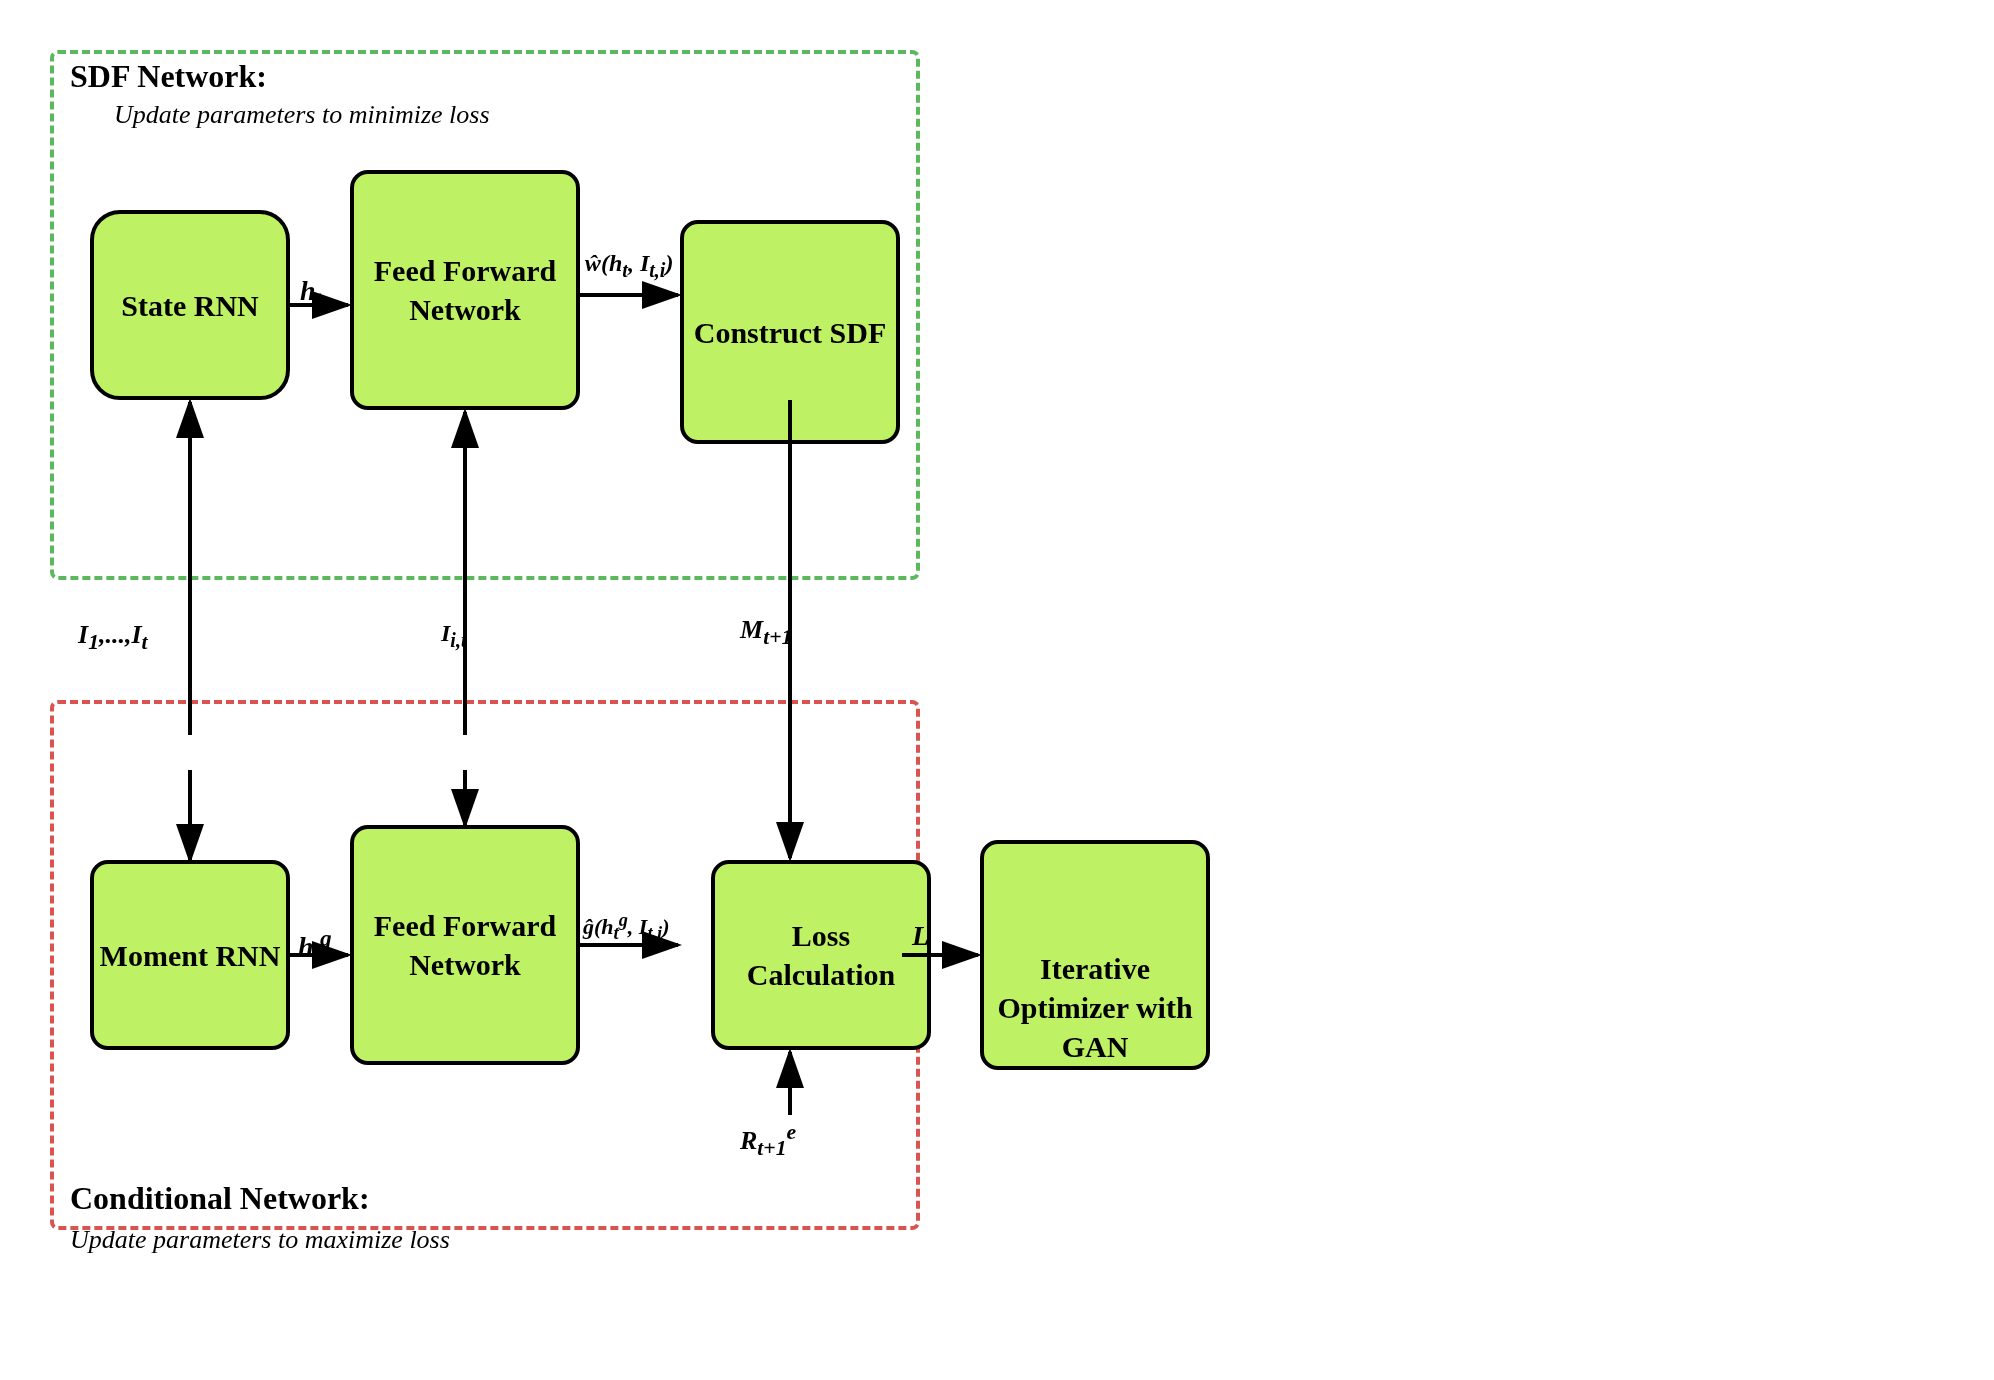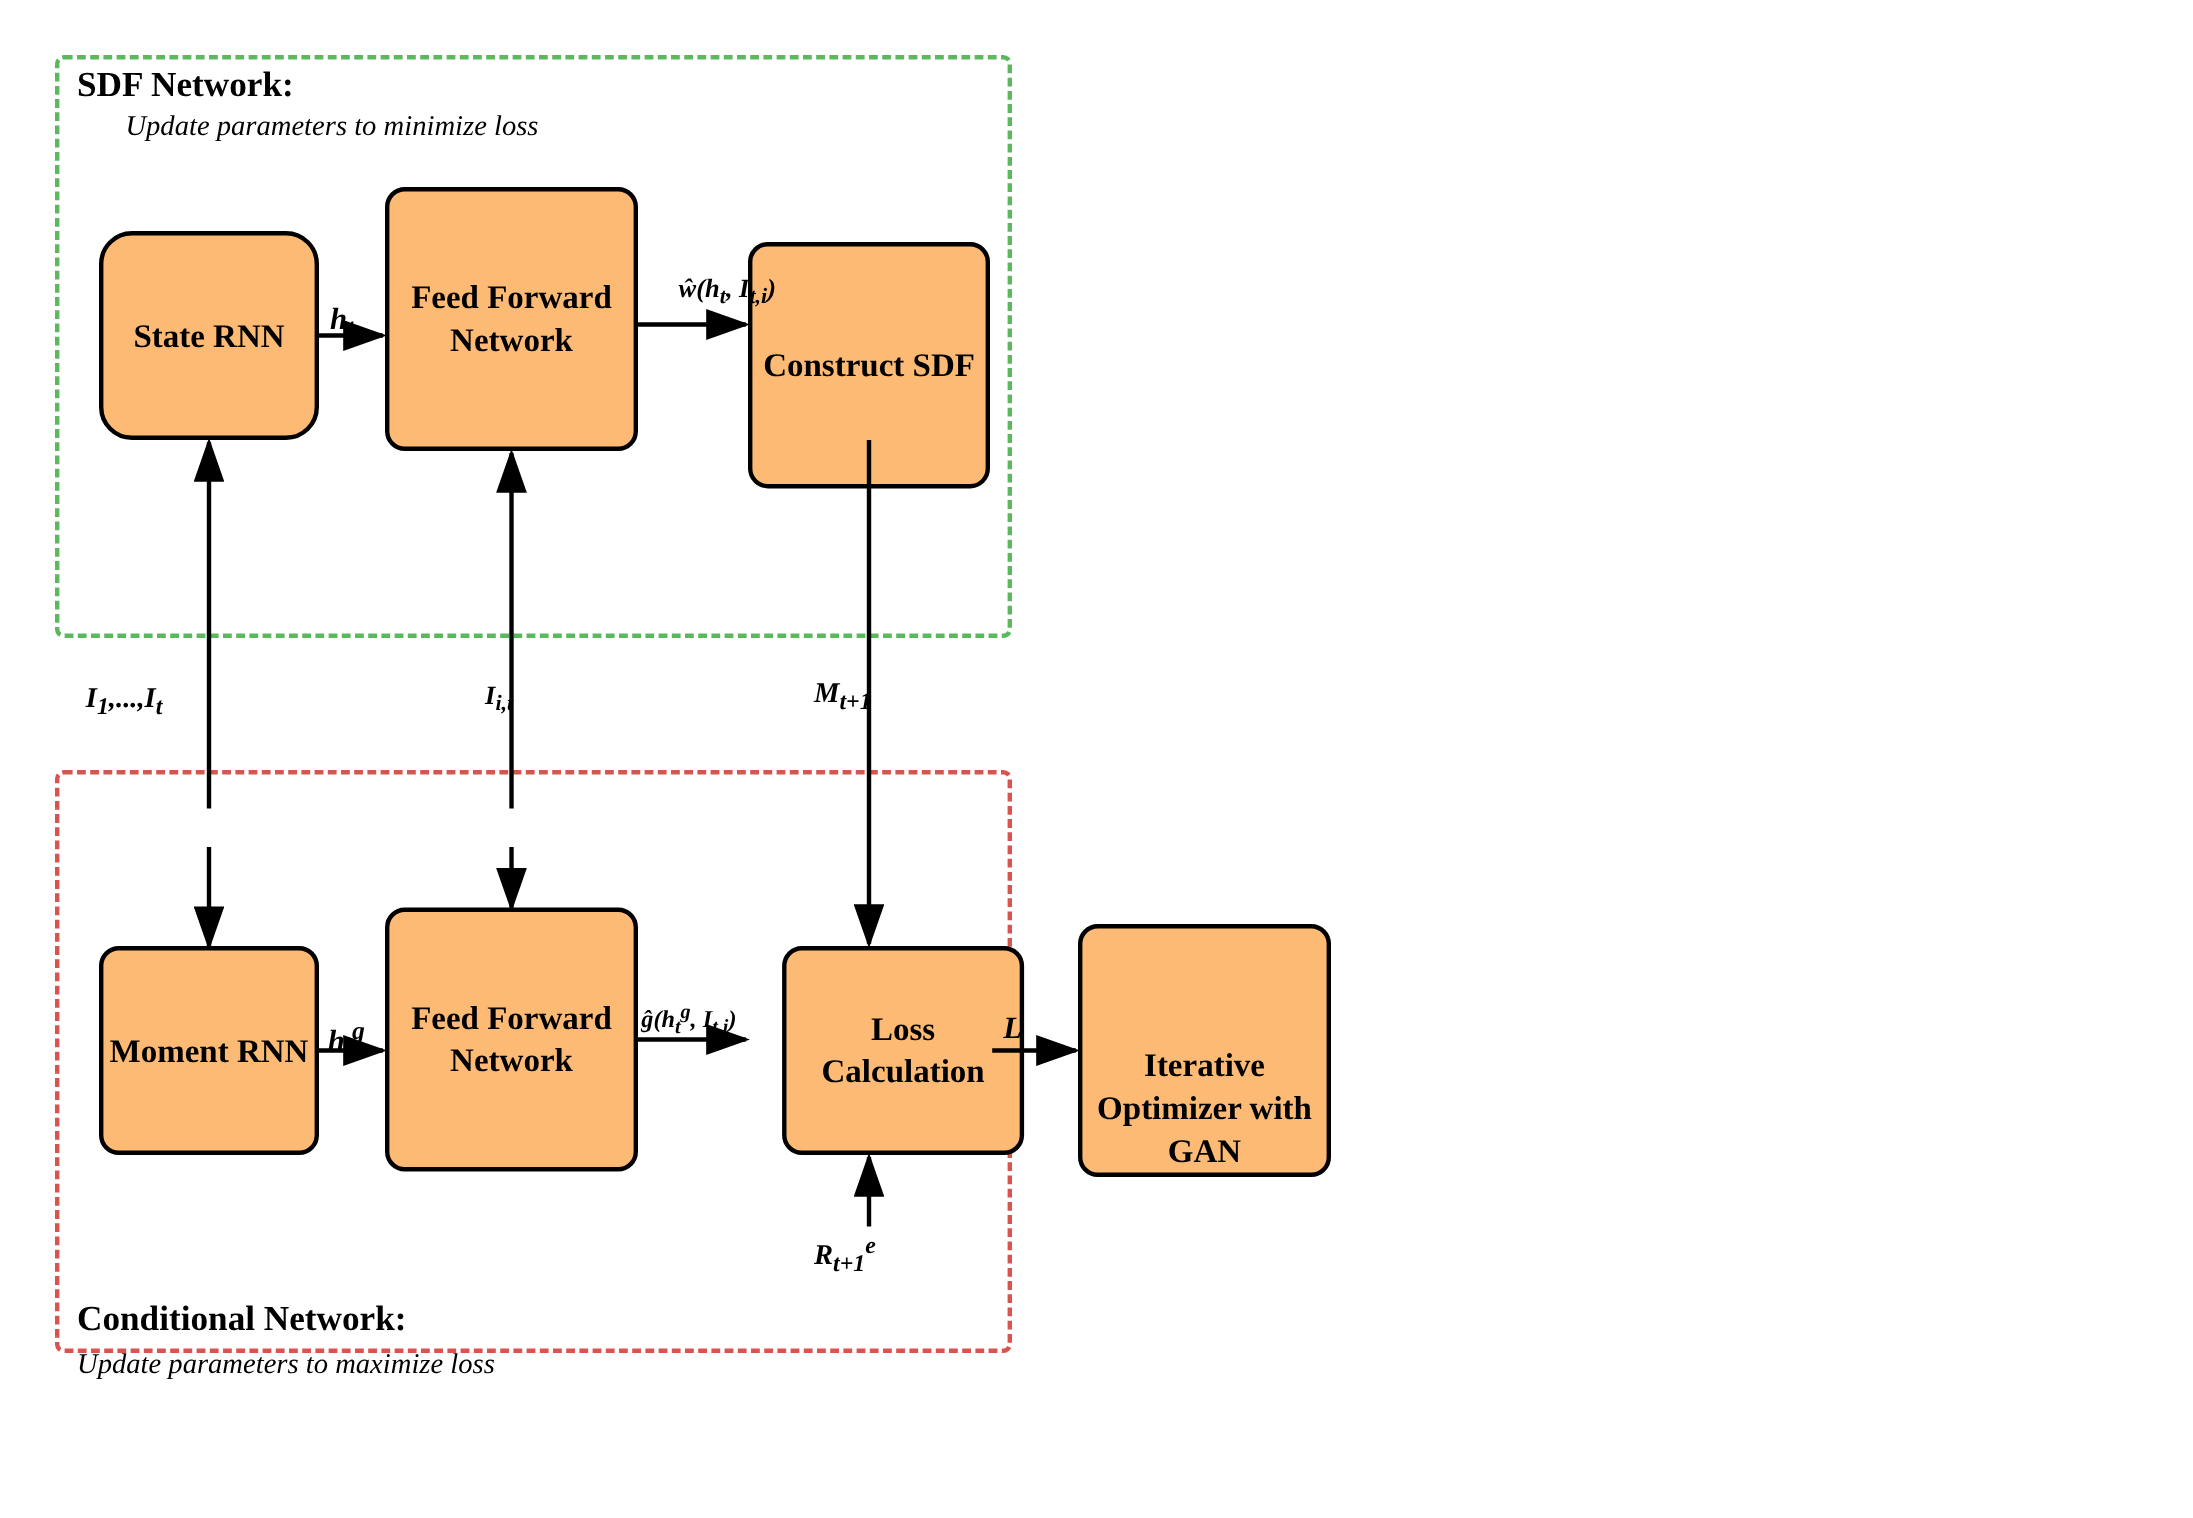--- a/index.html
+++ b/index.html
@@ -63,21 +63,21 @@
     .cond-sublabel {
       position: absolute;
       top: 1185px;
       left: 30px;
       font-size: 26px;
       font-style: italic;
     }
     
     .node {
       position: absolute;
-      background: #fdba74;
+      background: #bef264;
       border: 4px solid black;
       border-radius: 18px;
       display: flex;
       align-items: center;
       justify-content: center;
       text-align: center;
       font-size: 30px;
       font-weight: bold;
       line-height: 1.3;
     }
@@ -148,21 +148,21 @@
   <div class="node" style="left: 940px; top: 800px; width: 230px; height: 230px; align-items: flex-end;">
     <span>Iterative
 Optimizer
 with GAN</span>
   </div>
 
   <div class="arrow-label" style="left: 260px; top: 235px; font-style: italic;">
     <i>h<sub>t</sub></i>
   </div>
 
-  <div class="arrow-label" style="left: 545px; top: 210px; font-size: 24px; margin-left: 32px;">
+  <div class="arrow-label" style="left: 545px; top: 210px; font-size: 24px;">
     <i>ŵ(h<sub>t</sub>, I<sub>t,i</sub>)</i>
   </div>
 
   <div class="arrow-label" style="left: 38px; top: 580px; font-size: 26px;">
     <i>I<sub>1</sub>,...,I<sub>t</sub></i>
   </div>
 
   <div class="arrow-label" style="left: 382px; top: 580px; font-size: 24px; margin-left: 19px;">
     <i>I<sub>i,t</sub></i>
   </div>

